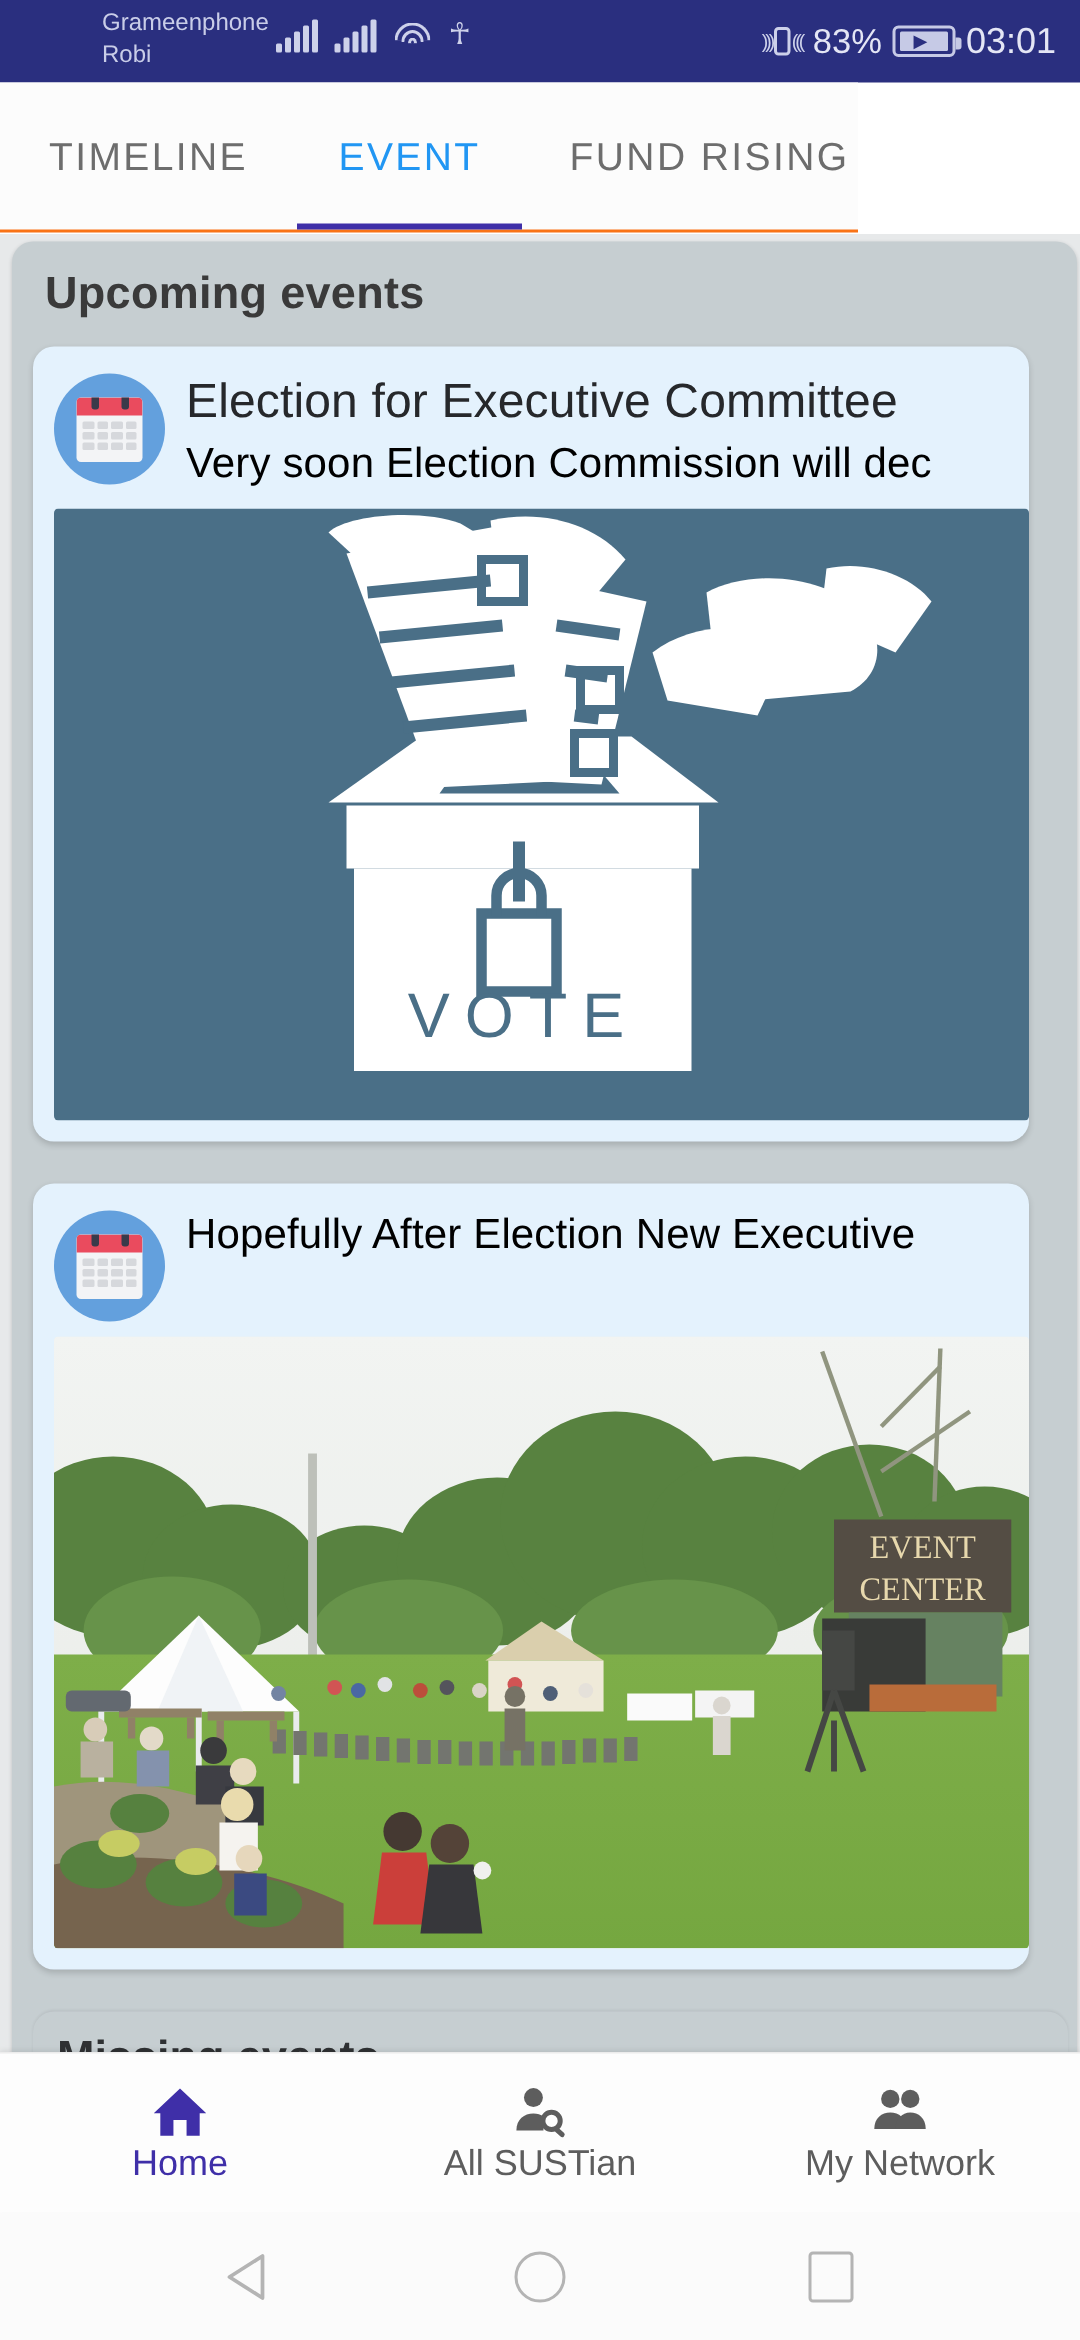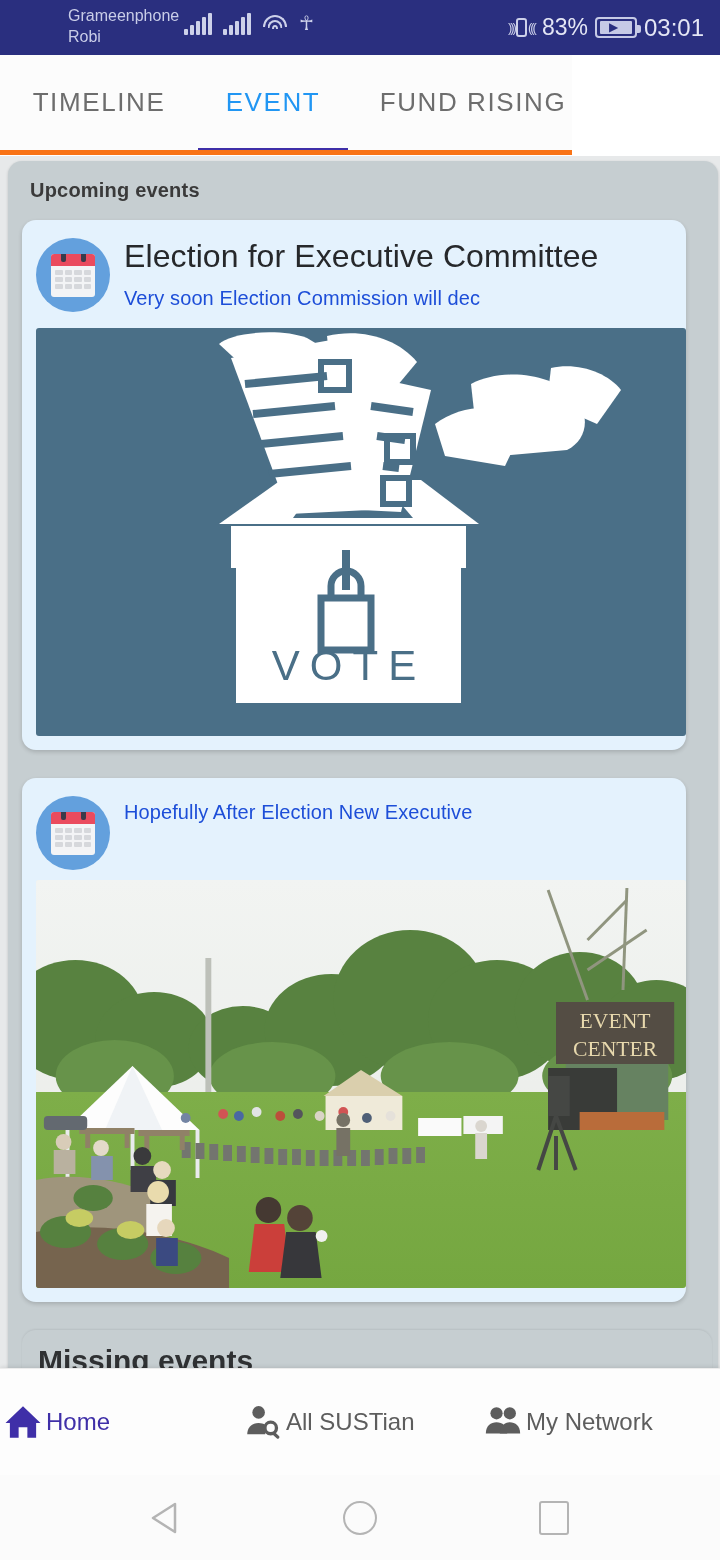--- a/index.html
+++ b/index.html
@@ -48,21 +48,21 @@
   .batt-ic::after{ content:""; position:absolute; right:-6px; top:6px; width:4px; height:8px;
                    background:#c6cae6; border-radius:0 2px 2px 0; }
   .batt-fill{ width:32px; height:13px; background:#c6cae6; border-radius:1px; position:relative; }
   .bolt{ position:absolute; left:9px; top:1px; color:#2a2f7f; font-size:12px; line-height:11px; }
   .clock{ font-size:24px; color:#e4e6f5; }
 
   
   .tabbar{
     height:100px; width:572px; background:#fcfcfc;
     display:flex; align-items:center; position:relative;
-    border-bottom:5px solid #f97316;
+    border-bottom:2px solid #f97316;
     overflow:hidden;
   }
   .tab{
     font-size:26px; letter-spacing:1.6px; color:#6d6d6d;
     white-space:nowrap; padding:0 0 0 0; position:relative;
     height:100px; display:flex; align-items:center; justify-content:center;
     flex:0 0 auto;
   }
   .tab.t0{ width:198px; }
   .tab.t1{ width:150px; color:#2196f3; }
@@ -78,21 +78,21 @@
     position:absolute; top:156px; left:0; width:720px; height:1212px;
     background:#e7e9ea; overflow:hidden;
   }
   .section-card{
     margin:5px 10px 0 10px; width:710px; margin-left:8px;
     background:#c6ced1; border-radius:14px 14px 0 0;
     padding:18px 0 0 0; min-height:1200px;
     box-shadow:0 1px 3px rgba(0,0,0,.18);
   }
   .section-title{
-    font-size:20px; font-weight:bold; color:#3a3a3a;
+    font-size:30px; font-weight:bold; color:#3a3a3a;
     padding:0 0 18px 22px; letter-spacing:.2px;
   }
   .event-card{
     background:#e4f2fd; border-radius:14px;
     margin:0 0 0 14px; width:664px; overflow:hidden;
     box-shadow:0 2px 4px rgba(0,0,0,.16);
     margin-bottom:28px;
   }
   .ev-head{ display:flex; align-items:flex-start; padding:14px 0 10px 14px; }
   .cal-icon{
@@ -107,21 +107,21 @@
   .cal-ring{ position:absolute; width:5px; height:13px; background:#3a3a4a; border-radius:2px; top:-5px; }
   .cal-ring.r1{ left:10px; } .cal-ring.r2{ left:30px; }
   .cal-grid{ display:grid; grid-template-columns:repeat(4,1fr); gap:2px; padding:4px 4px; }
   .cal-grid i{ display:block; height:5px; background:#d6d8dc; border-radius:1px; }
   .ev-text{ padding-left:14px; overflow:hidden; flex:1; }
   .ev-title{
     font-size:32px; color:#26282b; line-height:44px;
     white-space:nowrap; letter-spacing:.1px;
   }
   .ev-sub{
-    font-size:20px; color:#1d4ed8; line-height:40px;
+    font-size:28px; color:#000000; line-height:40px;
     white-space:nowrap; letter-spacing:.1px;
   }
   .ev-media{ margin:0 0 14px 14px; border-radius:3px; overflow:hidden; height:408px; position:relative; }
 
   
   .vote-img{ width:100%; height:100%; background:#4a6f87; position:relative; overflow:hidden; }
   .vote-svg{ position:absolute; left:0; top:0; width:100%; height:100%; }
 
   
   .picnic{ width:100%; height:100%; position:relative; overflow:hidden; background:#eef1ec; }
@@ -134,21 +134,21 @@
   }
   .next-title{ font-size:30px; font-weight:bold; color:#2f3133; }
 
   
   .bottom-nav{
     position:absolute; left:0; top:1368px; width:720px; height:107px;
     background:#fdfdfd; display:flex; align-items:center;
     box-shadow:0 -1px 4px rgba(0,0,0,.10);
     border-top:1px solid #ececec;
   }
-  .nav-item{ flex:1; display:flex; flex-direction:row; align-items:center; gap:0; }
+  .nav-item{ flex:1; display:flex; flex-direction:column; align-items:center; gap:0; }
   .nav-label{ font-size:24px; color:#5d5d5d; }
   .nav-item.active .nav-label{ color:#3f2fa8; }
   .nav-ic{ height:42px; display:flex; align-items:center; justify-content:center; }
 
   
   .sys-nav{
     position:absolute; left:0; top:1475px; width:720px; height:85px;
     background:#fbfbfb; display:flex; align-items:center; justify-content:center; gap:150px;
   }
   .sys-btn{ width:44px; height:44px; display:flex; align-items:center; justify-content:center; }

